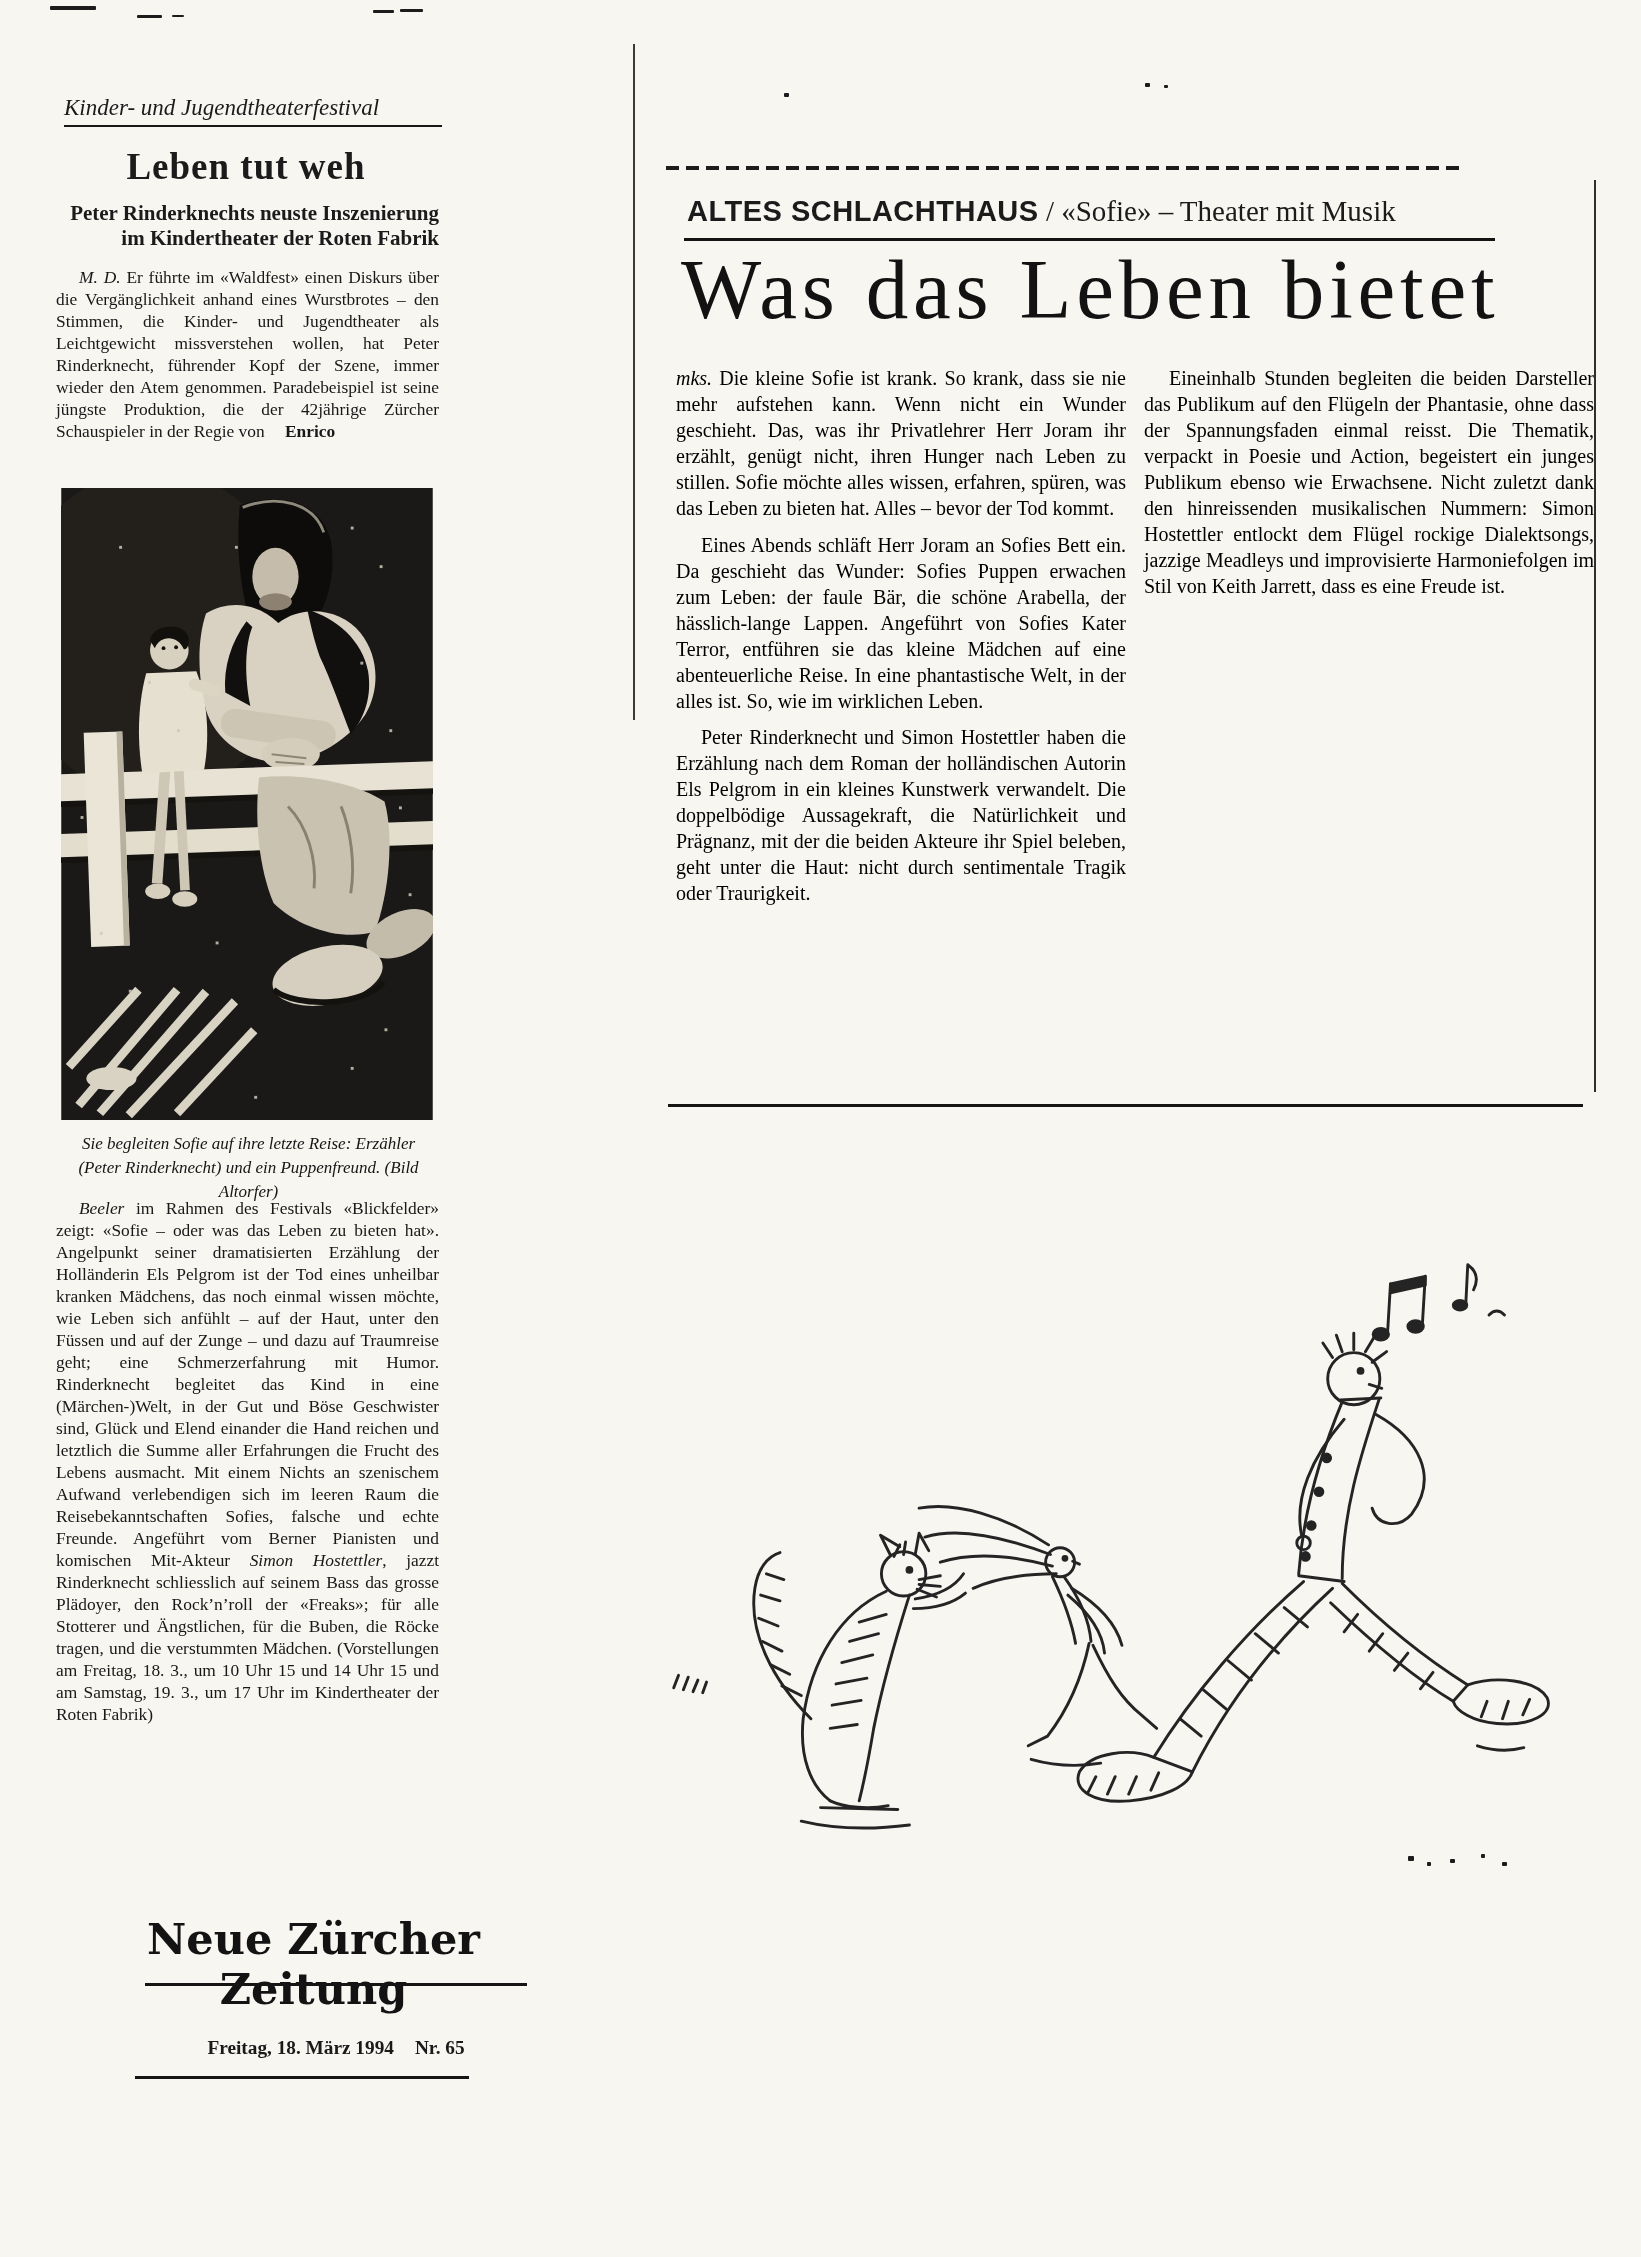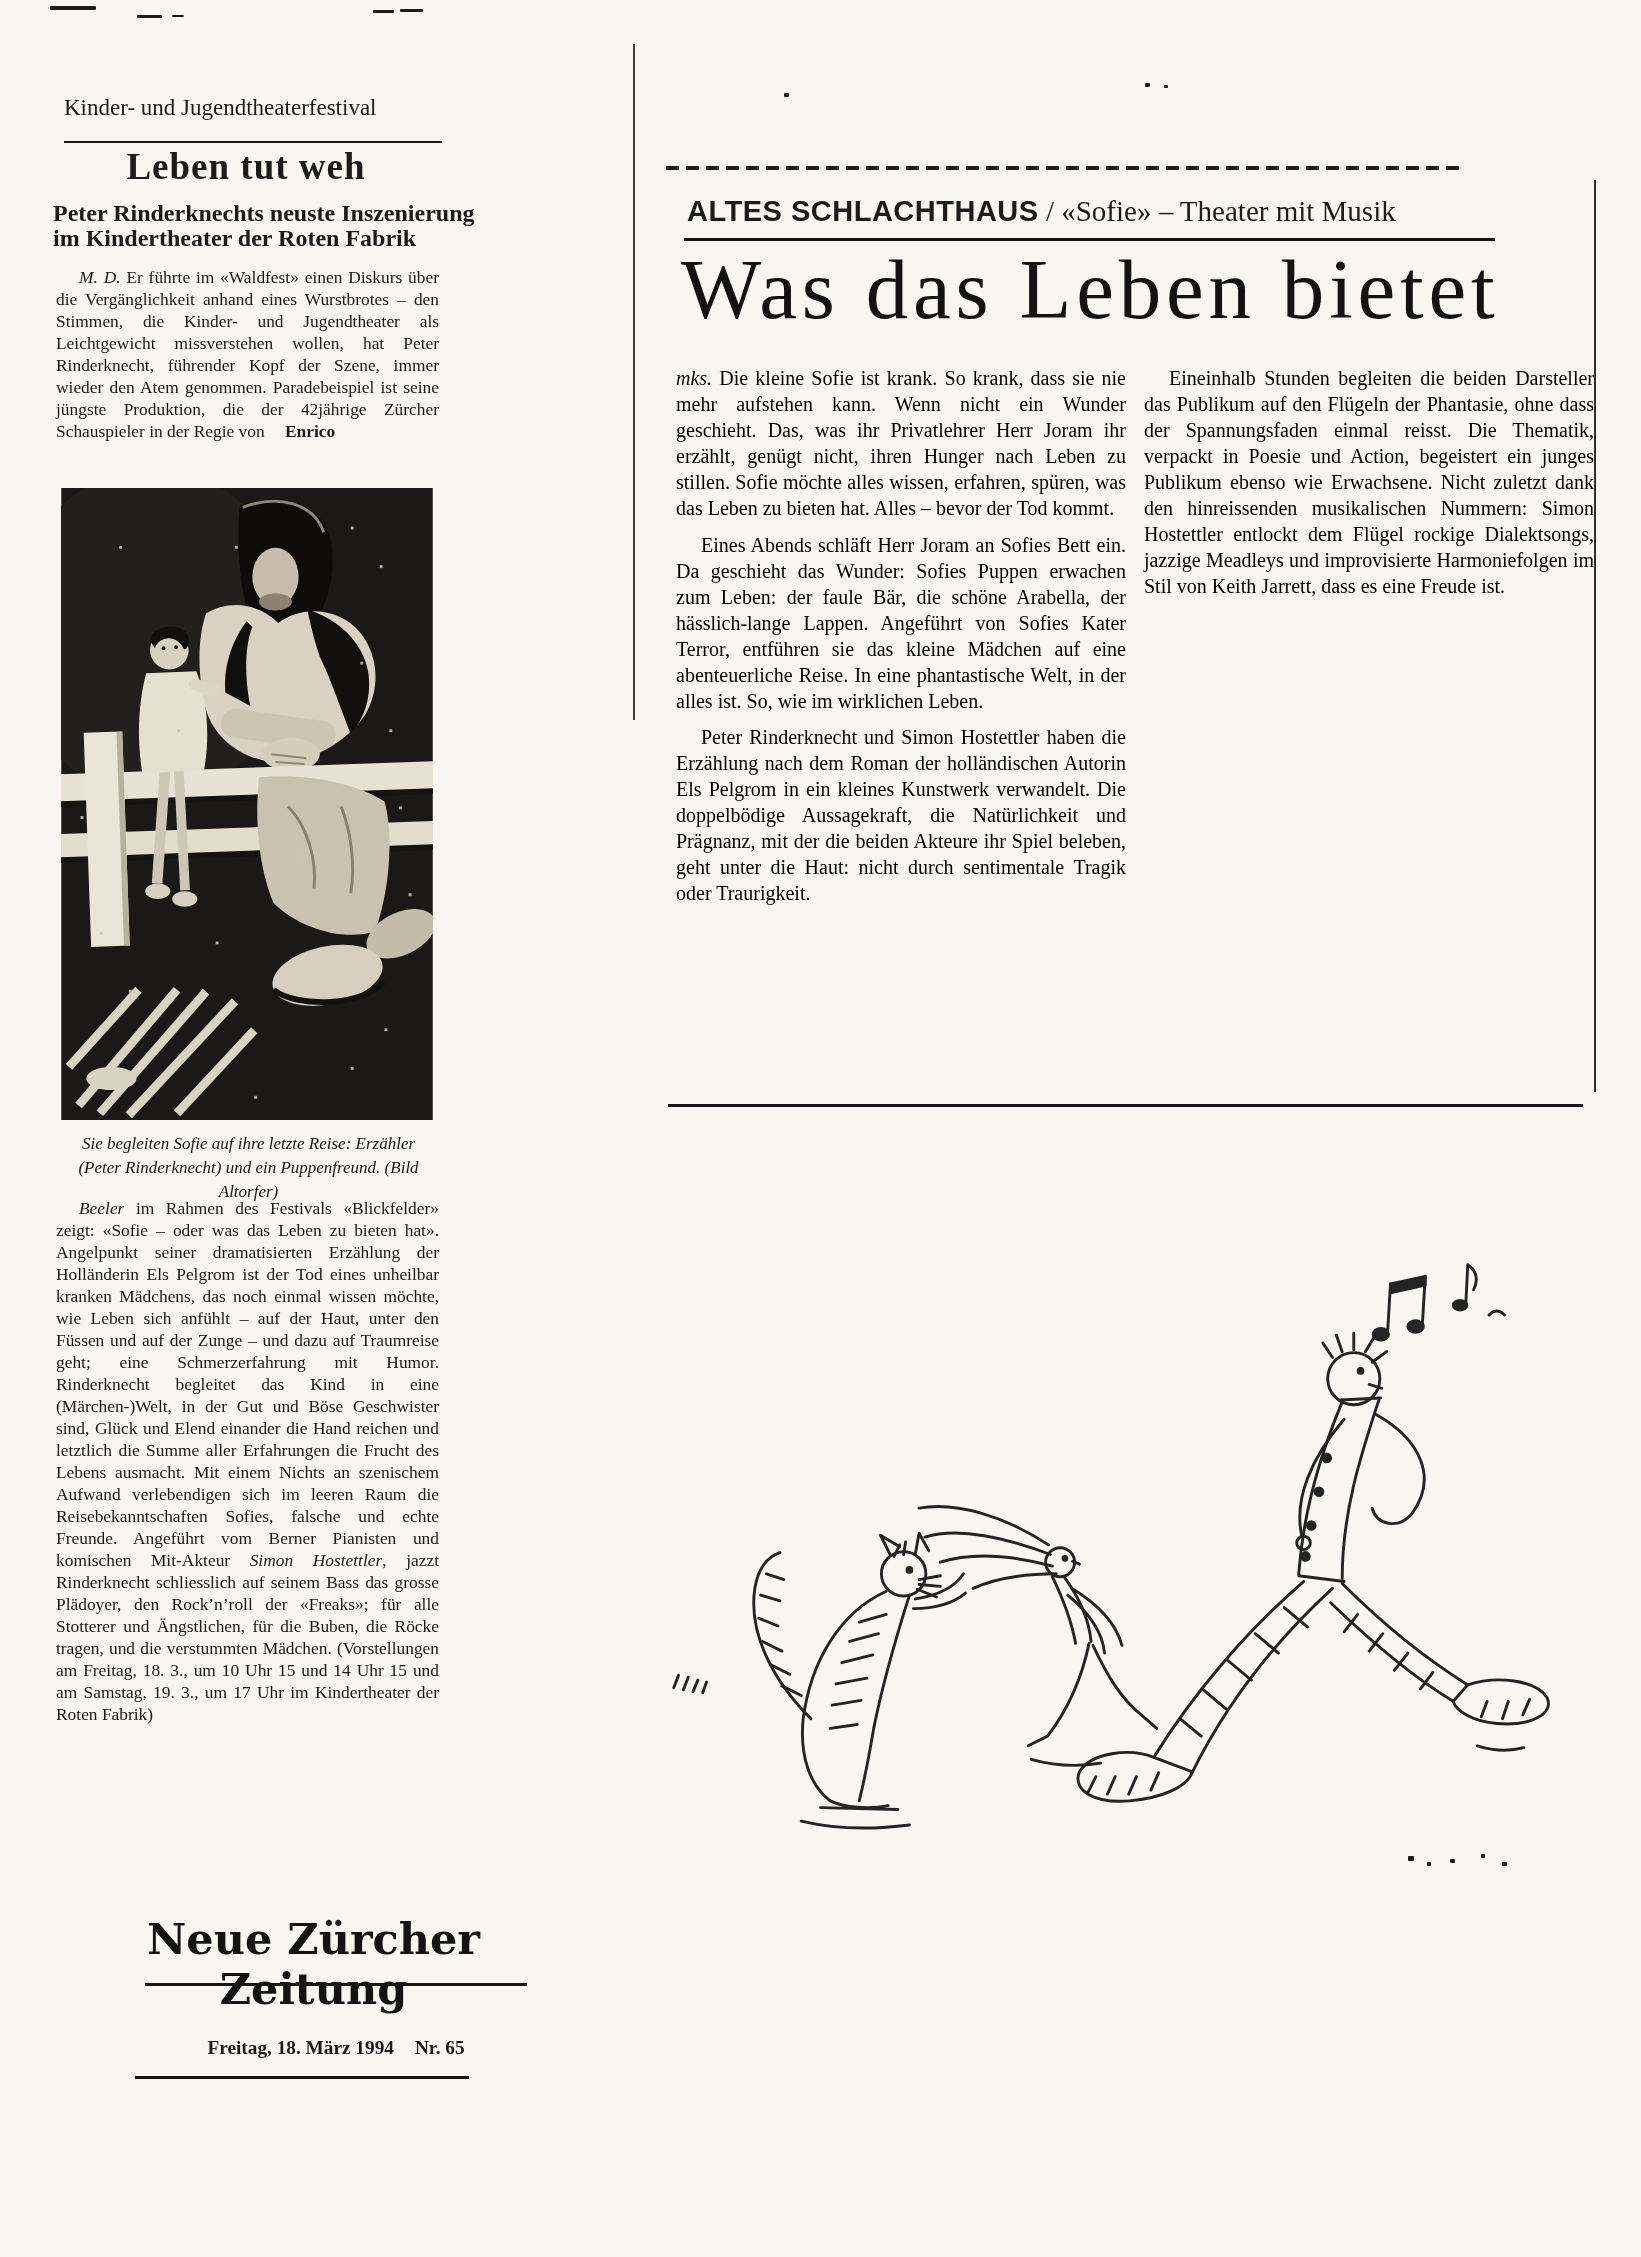--- a/index.html
+++ b/index.html
@@ -6,30 +6,30 @@
   body{
     width:1641px;height:2257px;position:relative;overflow:hidden;
     background:#f7f6f1;color:#1b1b1b;
     font-family:"Liberation Serif", serif;
   }
   .abs{position:absolute;}
   .mark{position:absolute;background:#1c1c1c;border-radius:1px;}
   
   .l-kicker{
     left:64px;top:95px;width:378px;
-    font-size:23px;white-space:nowrap;
-    padding-bottom:20px;border-bottom:2.9px solid #181818;
+    font-style:italic;font-size:23px;white-space:nowrap;
+    padding-bottom:4px;border-bottom:2.9px solid #181818;
   }
   .l-headline{
     left:53px;top:145px;width:386px;text-align:center;
     font-weight:bold;font-size:37px;letter-spacing:1px;
   }
   .l-subhead{
-    left:53px;top:201px;width:386px;text-align:left;
-    font-weight:bold;font-size:24px;line-height:25px;
+    left:53px;top:201px;width:386px;text-align:right;
+    font-weight:bold;font-size:21px;line-height:25px;
   }
   .l-subhead div{white-space:nowrap;}
   .lbody{
     font-size:17.4px;line-height:22px;text-align:justify;
     color:#181818;
   }
   .lbody .ind{text-indent:23px;}
   .l-para1{left:56px;top:266px;width:383px;}
   .l-para2{left:56px;top:1197px;width:383px;}
   .caption{

